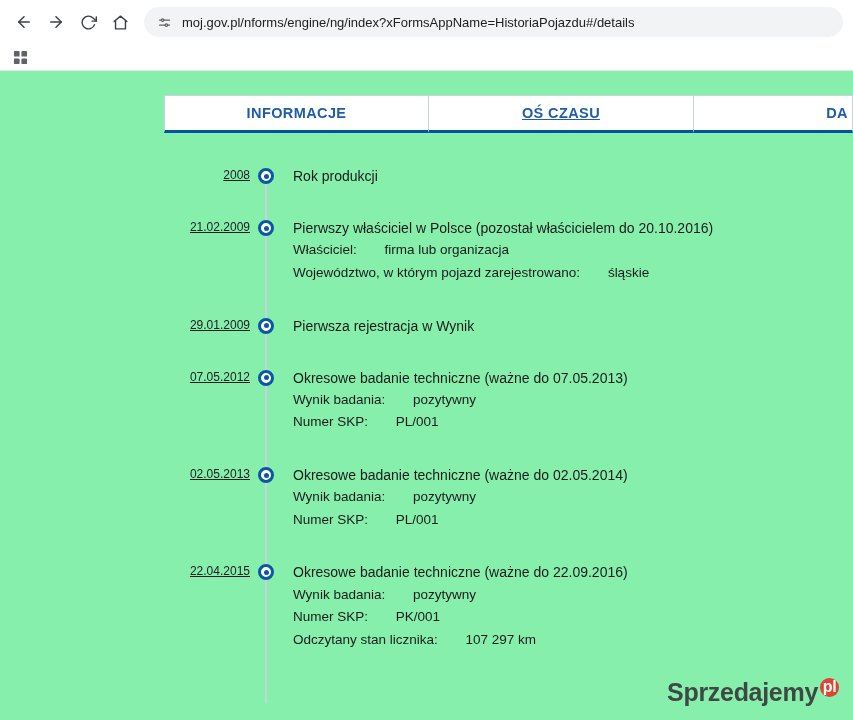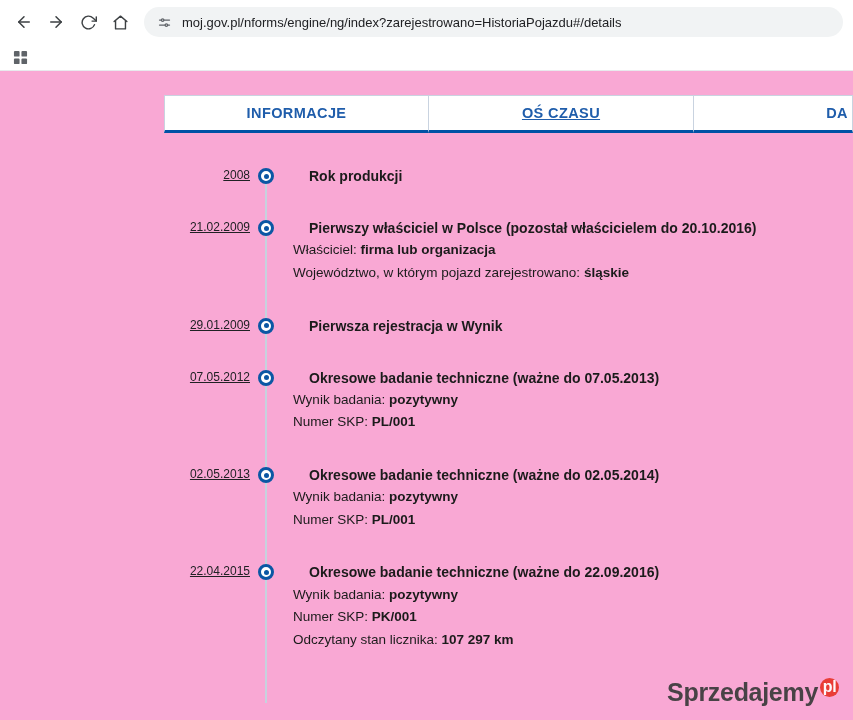--- a/index.html
+++ b/index.html
@@ -81,21 +81,21 @@
   .chrome-divider {
     height: 1px;
     background: #e8eaed;
     width: 100%;
   }
 
   
   .page {
     position: relative;
     height: 650px;
-    background: #f9a8d4;
+    background: #86efac;
     overflow: hidden;
   }
 
   .tabs {
     display: flex;
     align-items: flex-end;
     padding-left: 164px;
     height: 46px;
     margin-top: 16px;
   }
@@ -175,33 +175,32 @@
     border-radius: 50%;
     background: #0b57a4;
   }
   .event .body {
     flex: 1 1 auto;
     padding-left: 11px;
     padding-right: 14px;
   }
   .event .title {
     font-size: 14px;
-    font-weight: bold;
+    font-weight: normal;
     color: #1b1b1b;
     line-height: 1.3;
-    margin-left: 16px;
   }
   .detail {
     font-size: 13.5px;
     color: #1b1b1b;
     line-height: 1.45;
     margin-top: 3px;
   }
   .detail:first-of-type { margin-top: 13px; }
-  .detail b { font-weight: bold; }
+  .detail b { font-weight: normal; margin-left: 24px; }
 
   
   .watermark {
     position: absolute;
     right: 14px;
     bottom: 14px;
     font-size: 25px;
     font-weight: bold;
     color: #3a3a3a;
     letter-spacing: -0.3px;
@@ -255,21 +254,21 @@
   </div>
   <div class="omnibox">
     <span class="site-icon">
       <svg width="15" height="15" viewBox="0 0 24 24" fill="none" stroke="currentColor" stroke-width="2" stroke-linecap="round">
           <line x1="4" y1="8" x2="20" y2="8"></line>
           <line x1="4" y1="16" x2="20" y2="16"></line>
           <circle cx="9" cy="8" r="2" fill="#f1f3f4"></circle>
           <circle cx="15" cy="16" r="2" fill="#f1f3f4"></circle>
         </svg>
     </span>
-    <span class="url">moj.gov.pl/nforms/engine/ng/index?zarejestrowano=HistoriaPojazdu#/details</span>
+    <span class="url">moj.gov.pl/nforms/engine/ng/index?xFormsAppName=HistoriaPojazdu#/details</span>
   </div>
 </div>
 <div class="bookmark-row">
   <div class="apps-icon">
     <svg width="15" height="15" viewBox="0 0 16 16" fill="currentColor">
         <rect x="1" y="1" width="6" height="6" rx="1"></rect>
         <rect x="9" y="1" width="6" height="6" rx="1"></rect>
         <rect x="1" y="9" width="6" height="6" rx="1"></rect>
         <rect x="9" y="9" width="6" height="6" rx="1"></rect>
       </svg>

